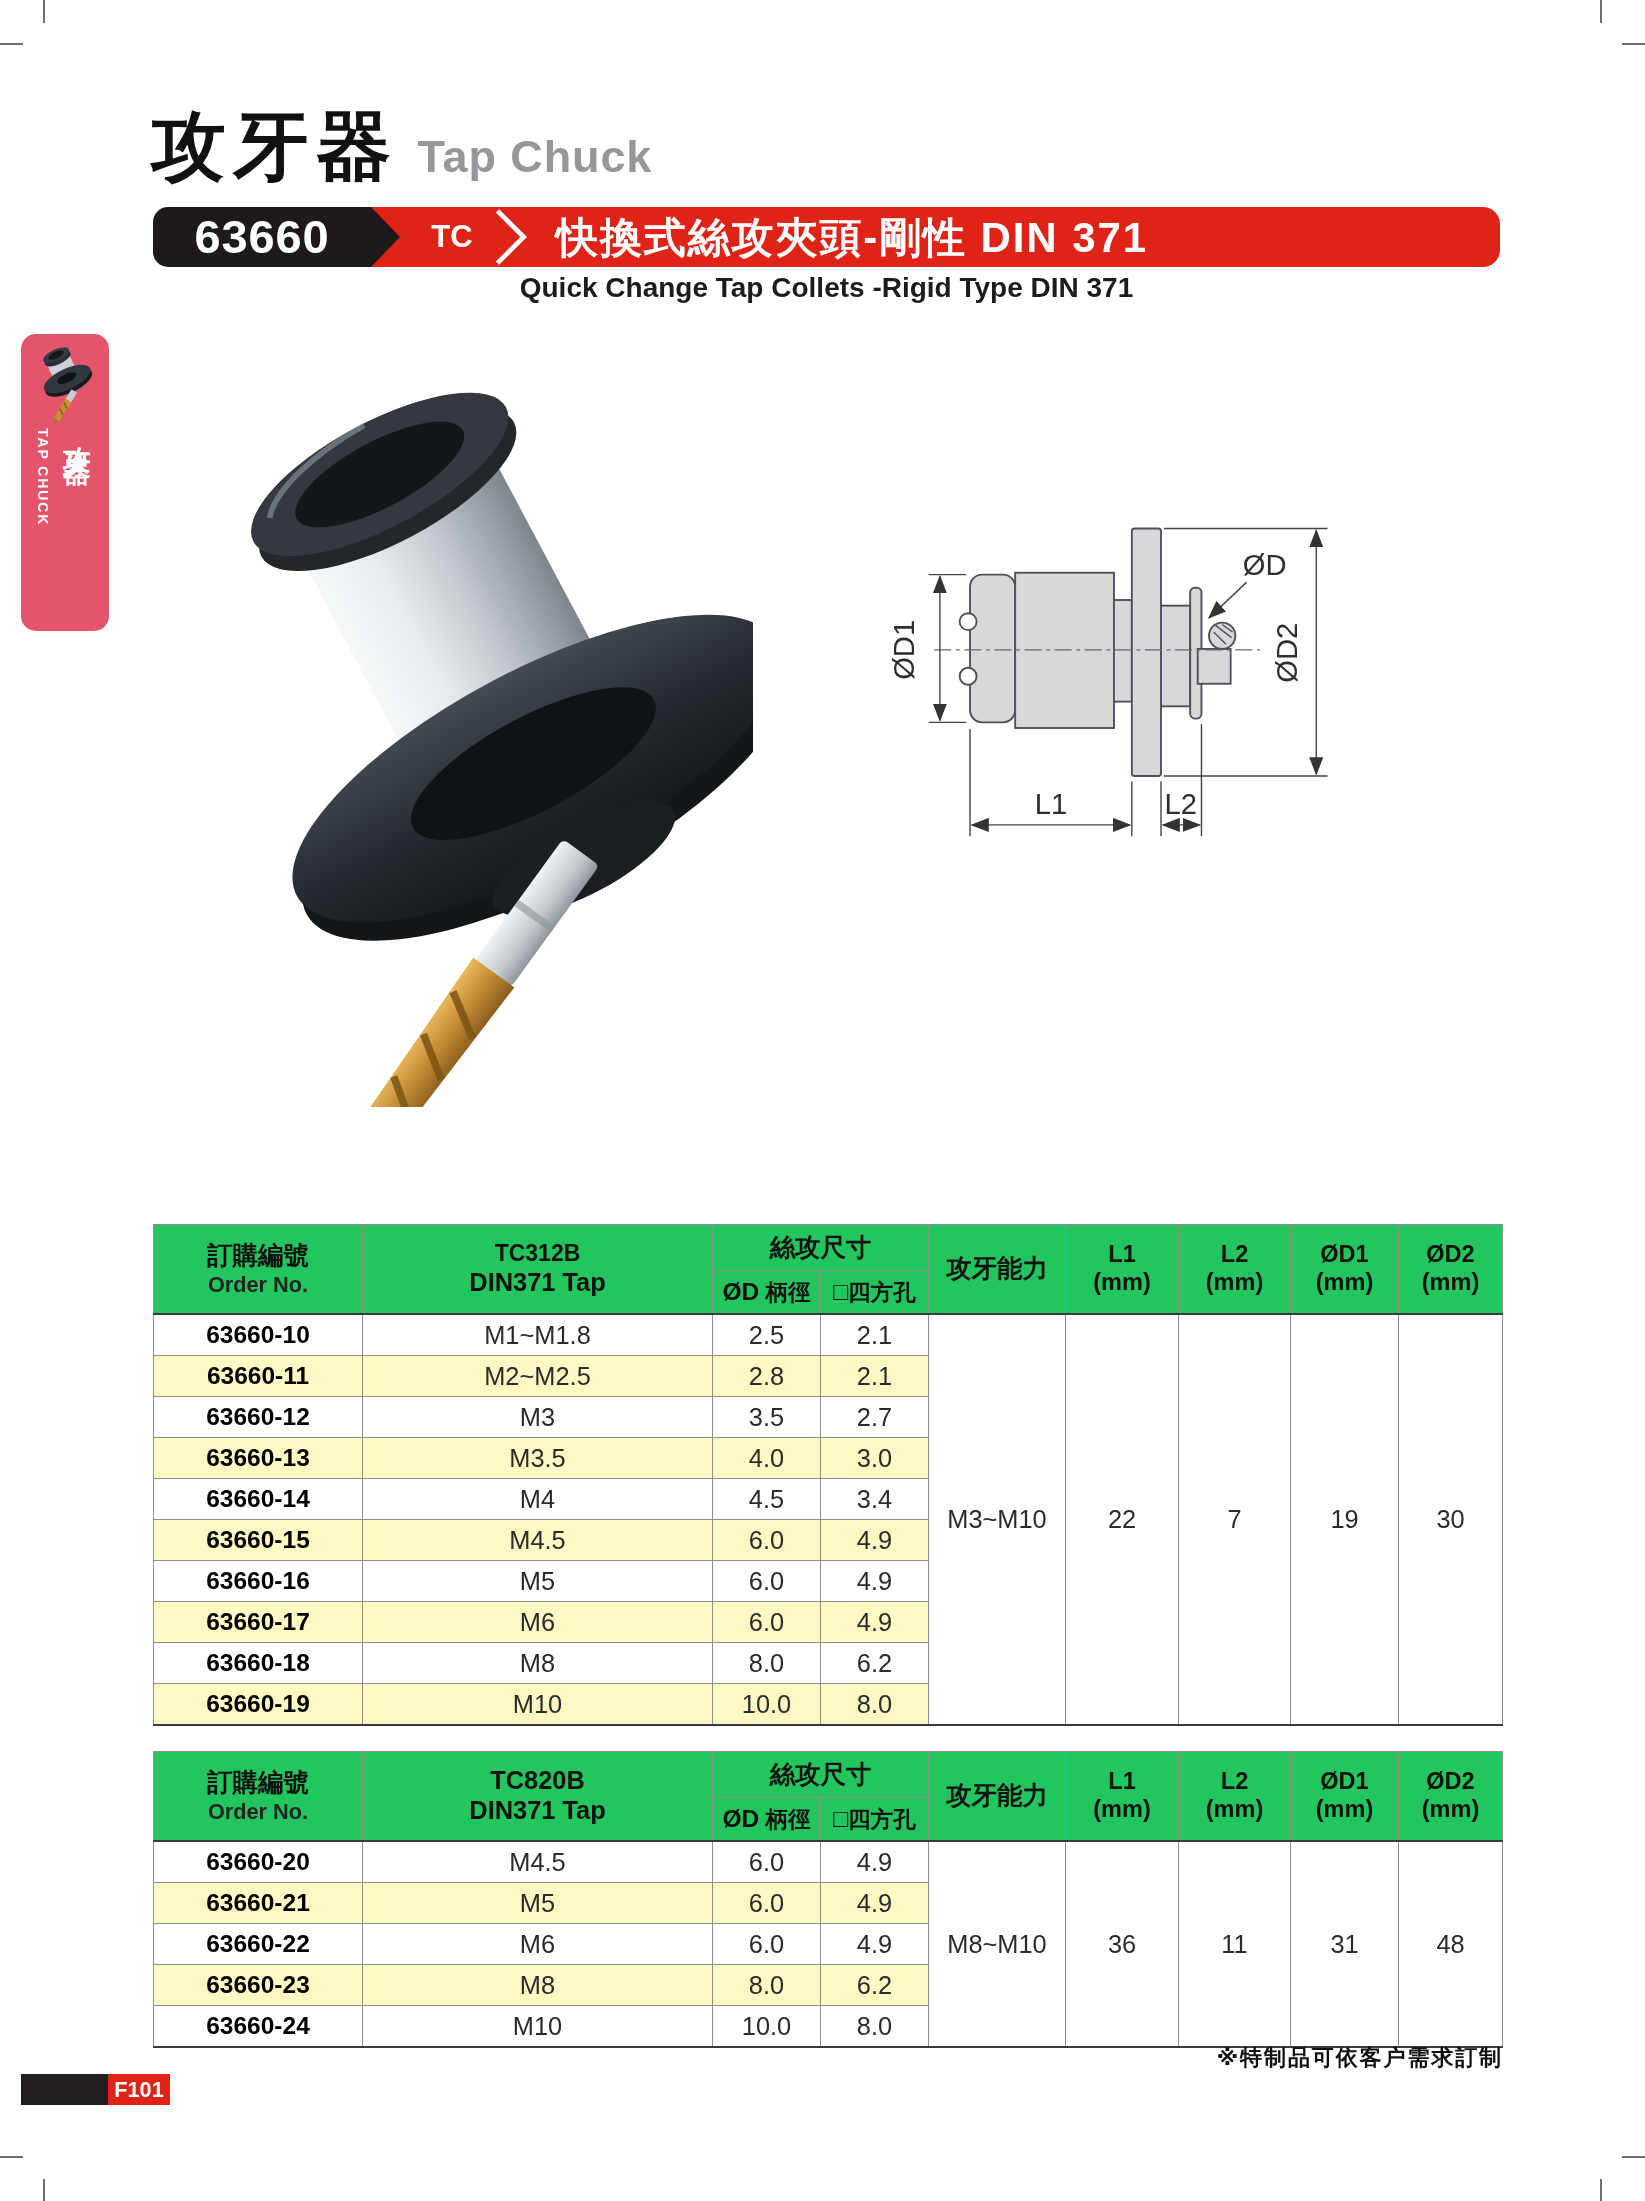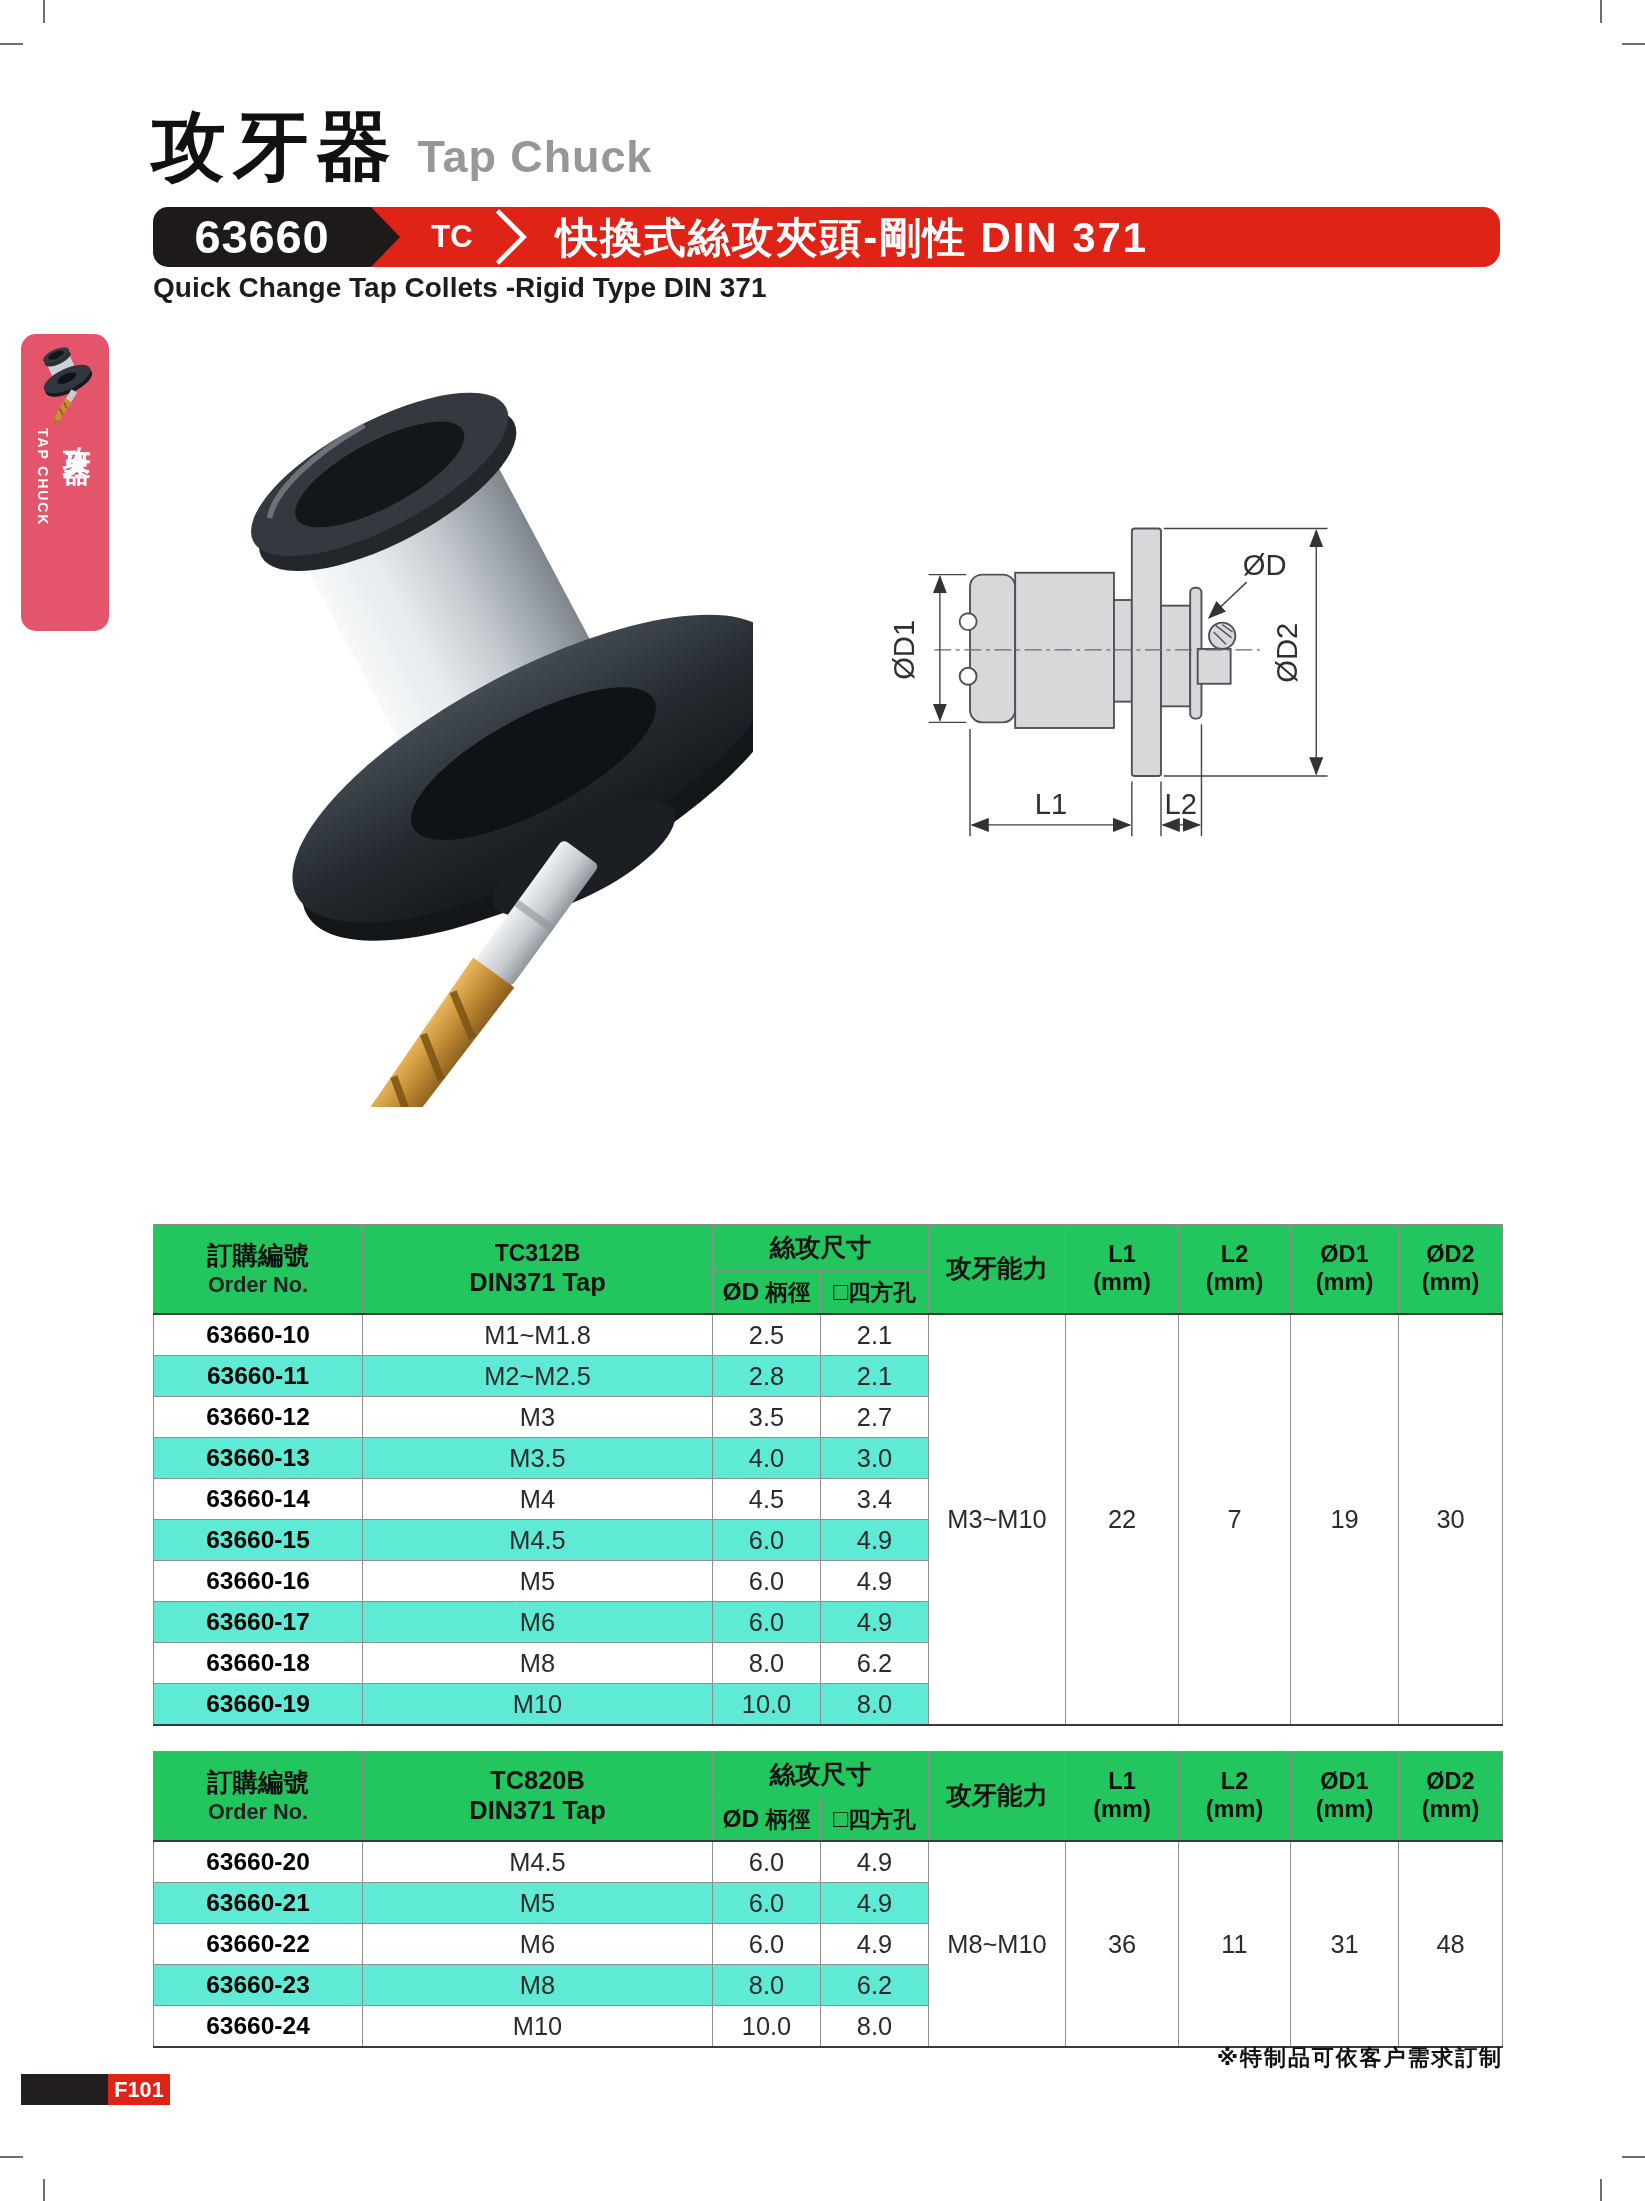--- a/index.html
+++ b/index.html
@@ -22,21 +22,21 @@
   .banner-red{position:absolute;left:113px;top:0;width:1234px;height:60px;background:#df2317;border-radius:0 17px 17px 0;}
   .banner-black{position:absolute;left:0;top:0;width:247px;height:60px;background:#1d1a19;border-radius:15px 0 0 15px;
     clip-path:polygon(0 0,218px 0,247px 30px,218px 60px,0 60px);}
   .banner-code{position:absolute;left:0;top:0;width:218px;height:60px;line-height:60px;text-align:center;
     color:#fff;font-size:47px;font-weight:bold;letter-spacing:0.9px;}
   .banner-tc{position:absolute;left:266px;top:0;width:66px;height:60px;line-height:60px;text-align:center;
     color:#fff;font-size:31px;font-weight:bold;}
   .banner-chev{position:absolute;left:337px;top:0;}
   .banner-title{position:absolute;left:403px;top:0;height:60px;line-height:62px;color:#fff;
     font-size:42px;font-weight:bold;letter-spacing:1.9px;white-space:nowrap;}
-  .subtitle{left:153px;top:272px;width:1347px;text-align:left;font-size:28px;font-weight:bold;color:#1c1c1c;}
+  .subtitle{left:153px;top:272px;width:1347px;text-align:center;font-size:28px;font-weight:bold;color:#1c1c1c;}
 
   
   .side-tab{left:21px;top:334px;width:88px;height:297px;background:#e4556b;border-radius:15px;}
   .side-thumb{position:absolute;left:12.2px;top:5.6px;}
   .side-labels{position:absolute;left:0;top:90px;width:100%;display:flex;justify-content:center;gap:6.6px;}
   .side-zh{writing-mode:vertical-rl;text-orientation:upright;color:#fff;font-size:28px;font-weight:bold;letter-spacing:6.6px;}
   .side-en{writing-mode:vertical-rl;color:#fff;font-size:14px;font-weight:bold;letter-spacing:1.9px;padding-top:3.8px;}
 
   
   .photo{left:179px;top:363px;}
@@ -47,21 +47,21 @@
   table.spec{position:absolute;left:153px;border-collapse:collapse;table-layout:fixed;width:1350px;
     border:0.9px solid #8f8f8f;border-bottom:2.8px solid #3a3a3a;}
   #table-0{top:1224px;}
   #table-1{top:1751px;}
   .spec th,.spec td{border:0.9px solid #8f8f8f;text-align:center;vertical-align:middle;padding:0;}
   .spec thead th{background:#22c55e;}
   .spec thead tr:first-child th{height:45px;}
   .spec thead tr:last-child th{height:42px;}
   .spec tbody tr:first-child td{border-top:2.8px solid #3a3a3a;}
   .spec tbody td{height:40px;font-size:25.4px;color:#2b2b2b;}
-  .spec tbody tr.alt td{background:#5eead4;margin-top:7px;}
+  .spec tbody tr.alt td{background:#fef9c3;margin-top:7px;}
   .spec tbody td.c-merged{background:#fff;}
   .spec td.c-order{font-weight:bold;color:#000;font-size:24.5px;}
   .hz{font-size:25.4px;font-weight:bold;color:#111;line-height:1.25;}
   .he{font-size:21.7px;color:#222;line-height:1.2;}
   .hb{font-size:23.5px;font-weight:bold;color:#111;line-height:1.18;}
   .grp{font-size:25.4px;font-weight:bold;color:#111;}
   .subh{font-size:22.6px;color:#111;}
   .subh b{font-size:24.5px;}
   .col-order{width:209px;} .col-model{width:350px;} .col-d{width:108px;} .col-sq{width:108px;}
   .col-cap{width:137px;} .col-l1{width:113px;} .col-l2{width:112px;} .col-d1{width:108px;} .col-d2{width:104px;}

